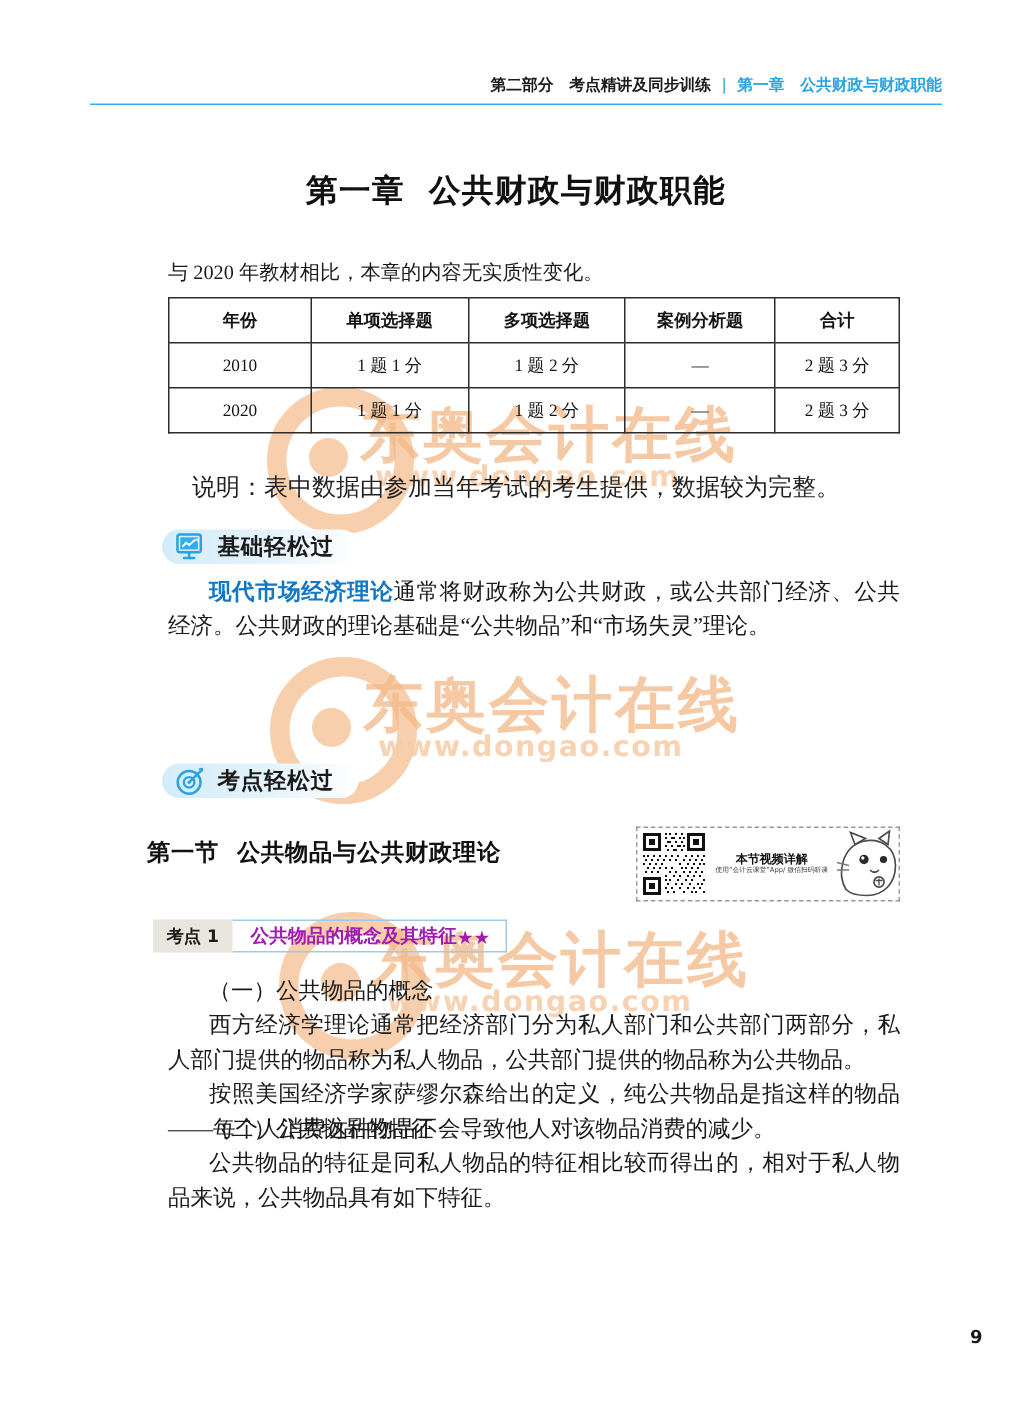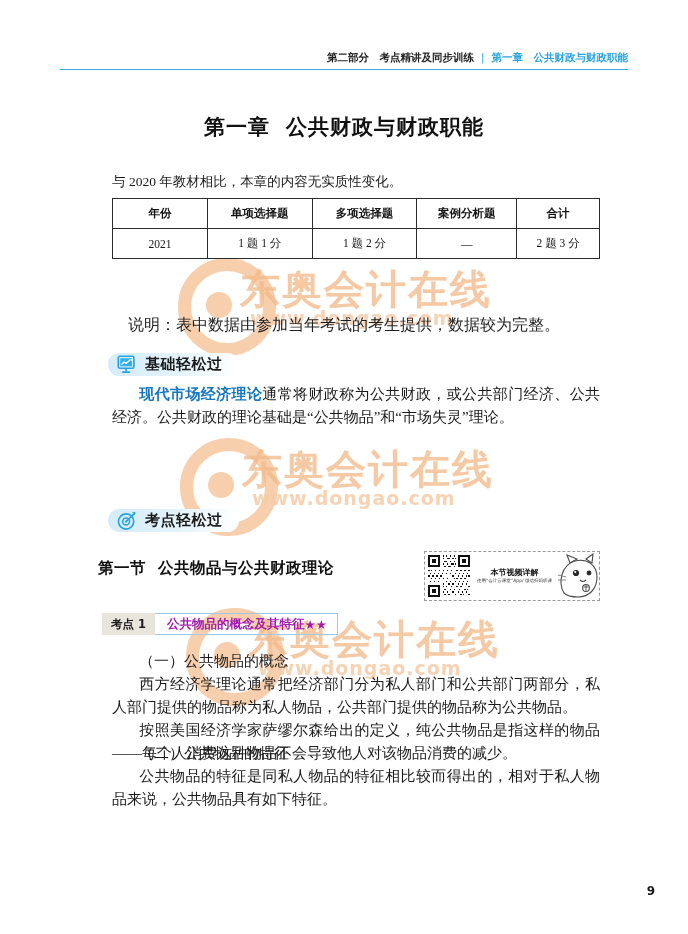--- a/index.html
+++ b/index.html
@@ -379,21 +379,28 @@
         <tr>
           <th>年份</th>
           <th>单项选择题</th>
           <th>多项选择题</th>
           <th>案例分析题</th>
           <th>合计</th>
         </tr>
       </thead>
       <tbody>
         <tr>
-          <td class="year">2021</td>
+          <td class="year">2010</td>
+          <td>1 题 1 分</td>
+          <td>1 题 2 分</td>
+          <td>—</td>
+          <td>2 题 3 分</td>
+        </tr>
+        <tr>
+          <td class="year">2020</td>
           <td>1 题 1 分</td>
           <td>1 题 2 分</td>
           <td>—</td>
           <td>2 题 3 分</td>
         </tr>
       </tbody>
     </table>
   </div>
   <div class="tbl-note">说明：表中数据由参加当年考试的考生提供，数据较为完整。</div>
 

